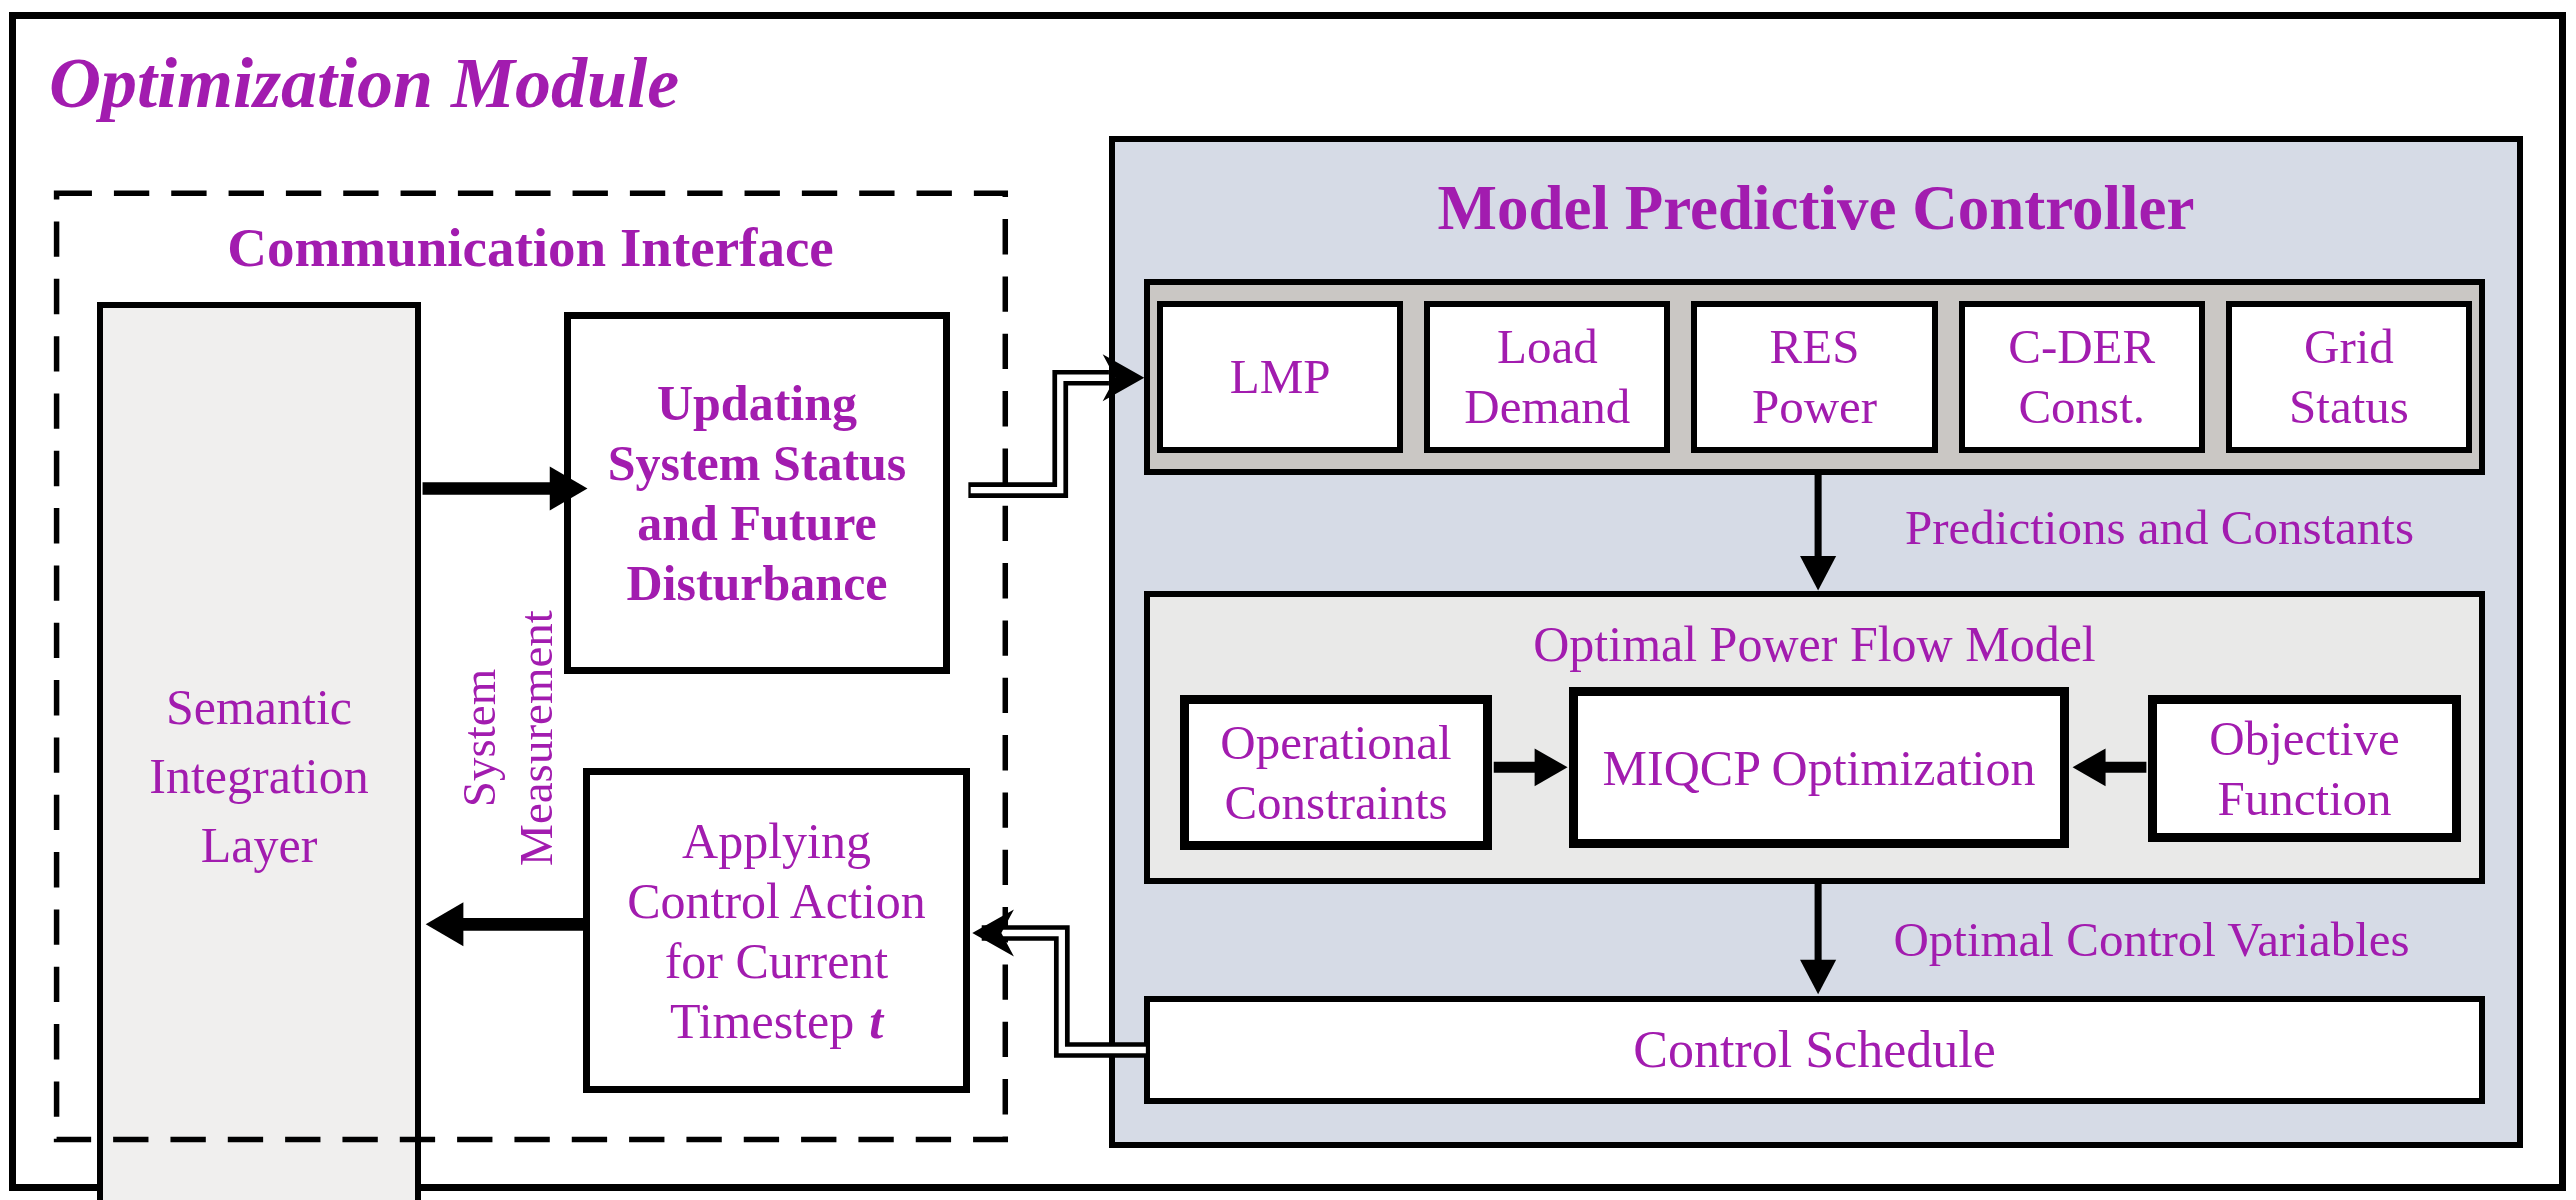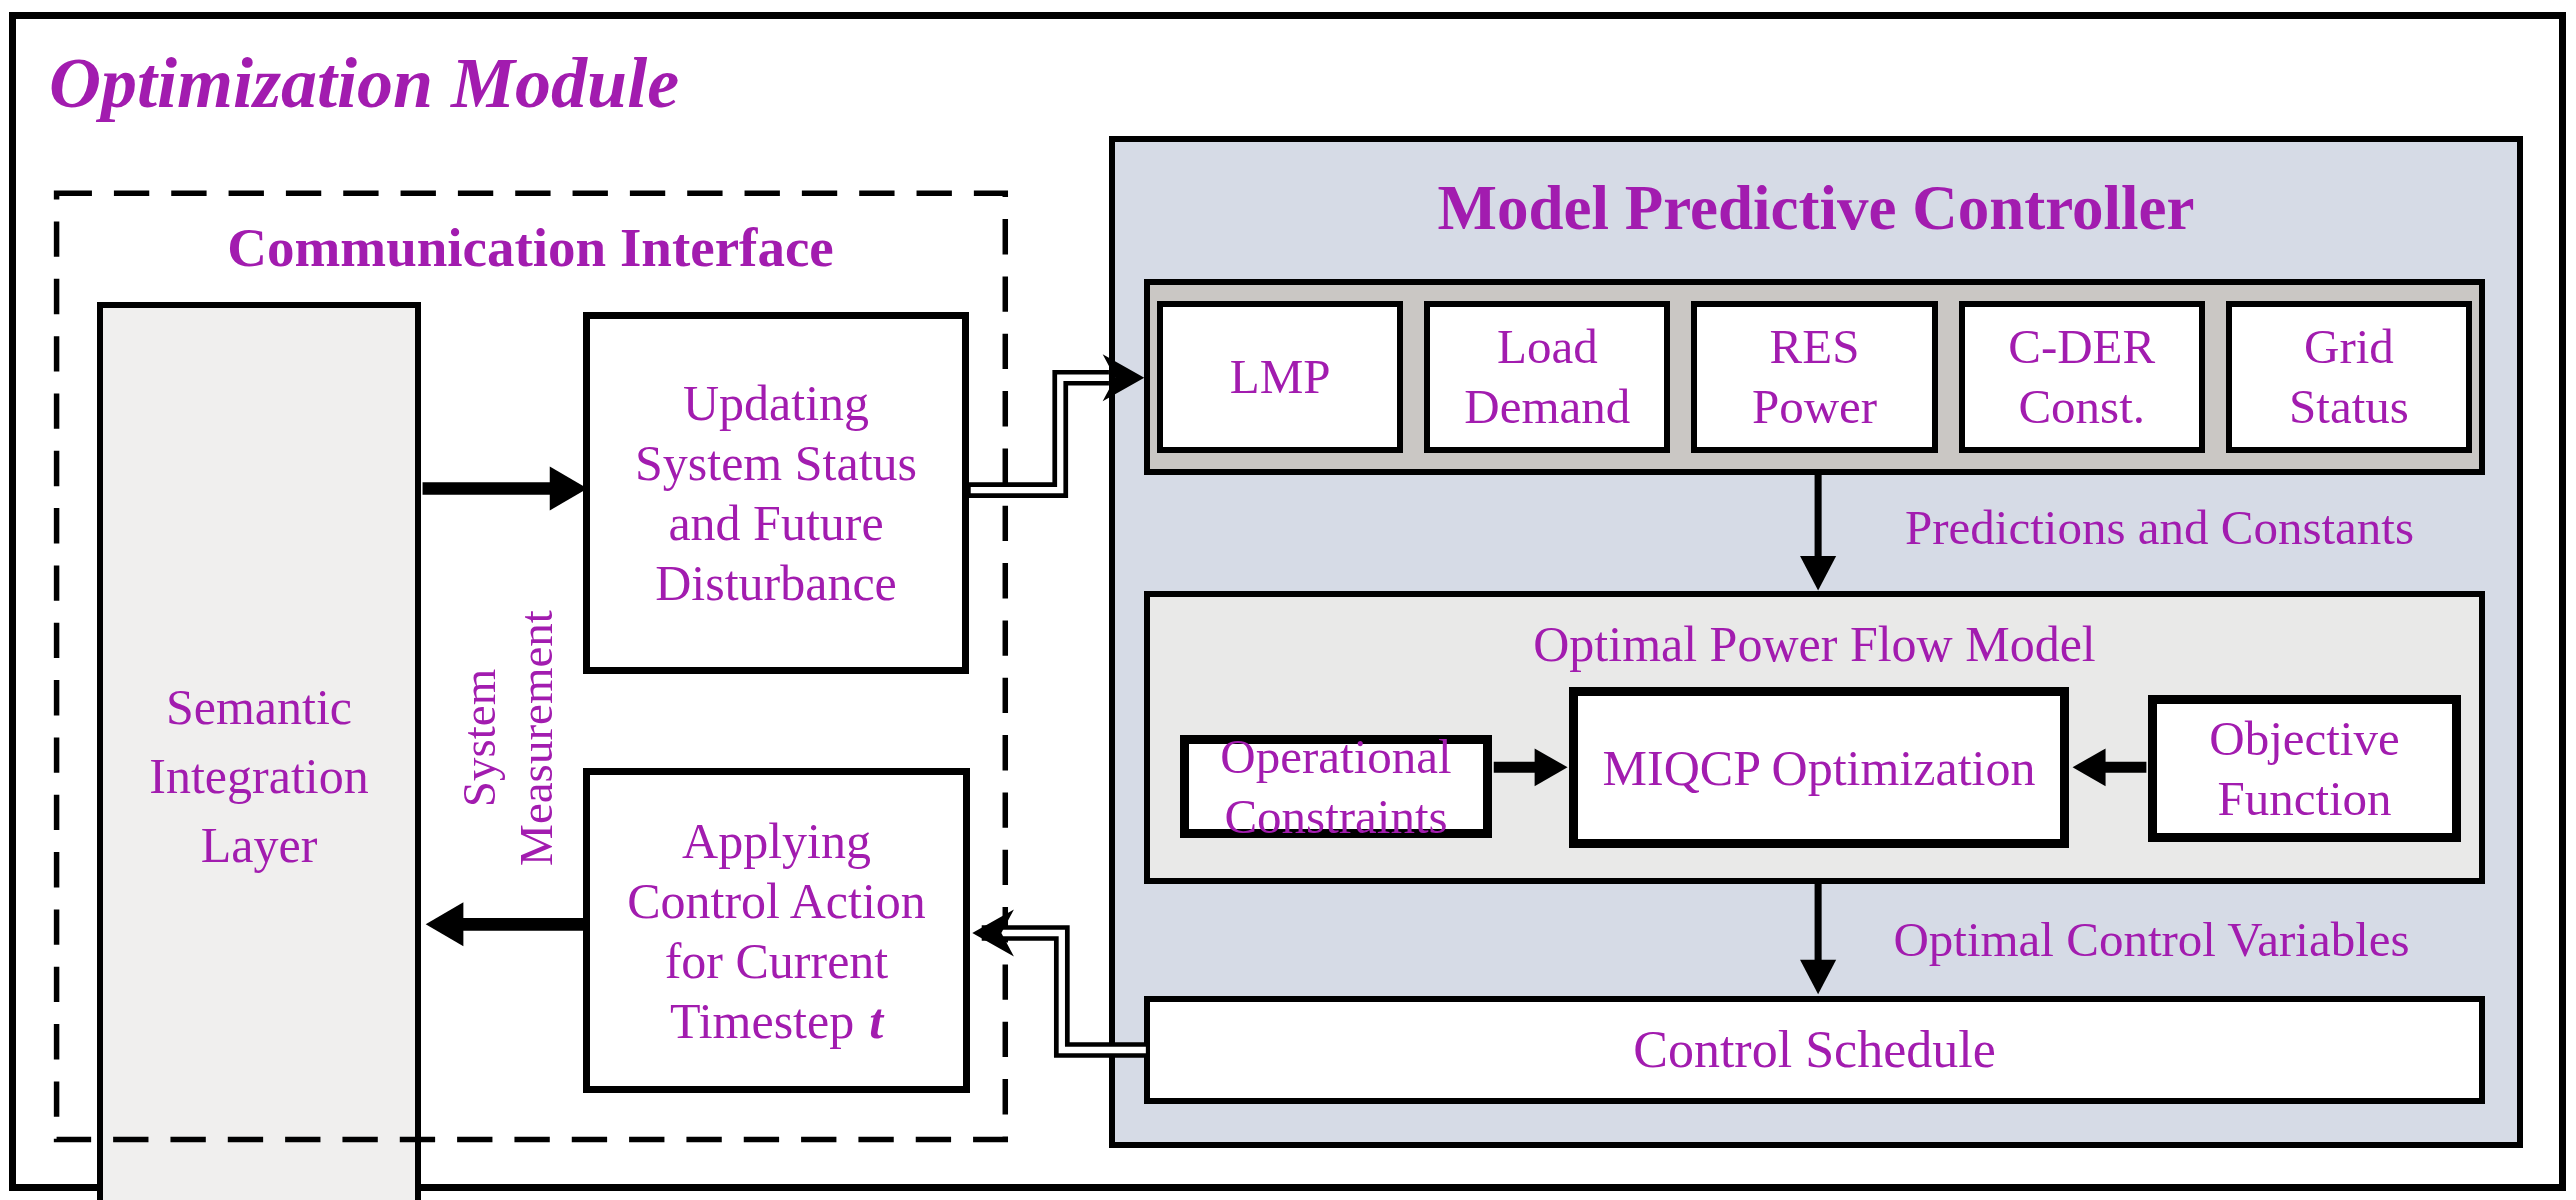--- a/index.html
+++ b/index.html
@@ -8,41 +8,41 @@
   .abs{position:absolute;box-sizing:border-box;}
   
   #page-border{left:9.4px;top:11.8px;width:2557px;height:1179px;border:7.9px solid #000;background:transparent;}
   
   #page-title{left:49px;top:47px;font-size:72px;font-weight:bold;font-style:italic;line-height:1;white-space:nowrap;}
   
   #comm-heading{left:54px;top:220px;width:953px;text-align:center;font-size:55px;font-weight:bold;line-height:1;}
   .boxtext{display:flex;flex-direction:column;justify-content:center;align-items:center;text-align:center;}
   #semantic-box{left:97px;top:302px;width:324px;height:948px;background:#f0efee;border:6.3px solid #000;
                 font-size:50px;line-height:69px;}
-  #updating-box{left:583px;top:312px;width:386px;height:362px;background:#fff;border:7.9px solid #000;
-                font-size:50px;line-height:60px;}
+  #updating-box{left:564px;top:312px;width:386px;height:362px;background:#fff;border:7.9px solid #000;
+                font-size:50px;line-height:60px;font-weight:bold;}
   #applying-box{left:583px;top:768px;width:387px;height:325px;background:#fff;border:7.9px solid #000;
                 font-size:50px;line-height:60px;}
   #applying-box .var{font-weight:bold;font-style:italic;margin-left:0.30em;}
   #sysmeas-label{left:288px;top:679px;width:440px;height:118px;transform:rotate(-90deg);
                  font-size:47px;line-height:57px;display:flex;flex-direction:column;justify-content:center;
                  align-items:center;text-align:center;}
   
   #mpc-panel{left:1109px;top:136px;width:1414px;height:1012px;background:#d6dbe6;border:6.3px solid #000;}
   #mpc-heading{left:1109px;top:177px;width:1414px;text-align:center;font-size:63px;font-weight:bold;line-height:1;}
   #strip{left:1144px;top:279px;width:1341px;height:196px;background:#cac7c4;border:6.3px solid #000;
          display:flex;align-items:center;justify-content:space-between;padding:0 7px;gap:21px;}
   .input-box{flex:1 1 0;height:152px;background:#fff;border:6.3px solid #000;box-sizing:border-box;
              display:flex;flex-direction:column;justify-content:center;align-items:center;text-align:center;
              font-size:49px;line-height:60px;}
   #predictions-label{left:1853px;top:503px;width:613px;text-align:center;font-size:49px;line-height:1;}
   #opf-panel{left:1144px;top:591px;width:1341px;height:293px;background:#e9e9e8;border:6.3px solid #000;}
   #opf-heading{left:1144px;top:619px;width:1341px;text-align:center;font-size:50px;line-height:1;}
   .opf-box{background:#fff;border:9.4px solid #000;font-size:49px;line-height:60px;}
-  #oc-box{left:1180px;top:695px;width:312px;height:103px;margin-top:40px;}
+  #oc-box{left:1180px;top:695px;width:312px;height:155px;}
   #miqcp-box{left:1569px;top:687px;width:500px;height:161px;font-size:50px;}
   #of-box{left:2148px;top:695px;width:313px;height:147px;}
   #ocv-label{left:1853px;top:915px;width:597px;text-align:center;font-size:49px;line-height:1;}
   #cs-box{left:1144px;top:996px;width:1341px;height:108px;background:#fff;border:6.3px solid #000;
           font-size:52px;line-height:1;}
   #connector-layer{left:0;top:0;width:2576px;height:1200px;pointer-events:none;}
 </style>
 </head>
 <body>
 

